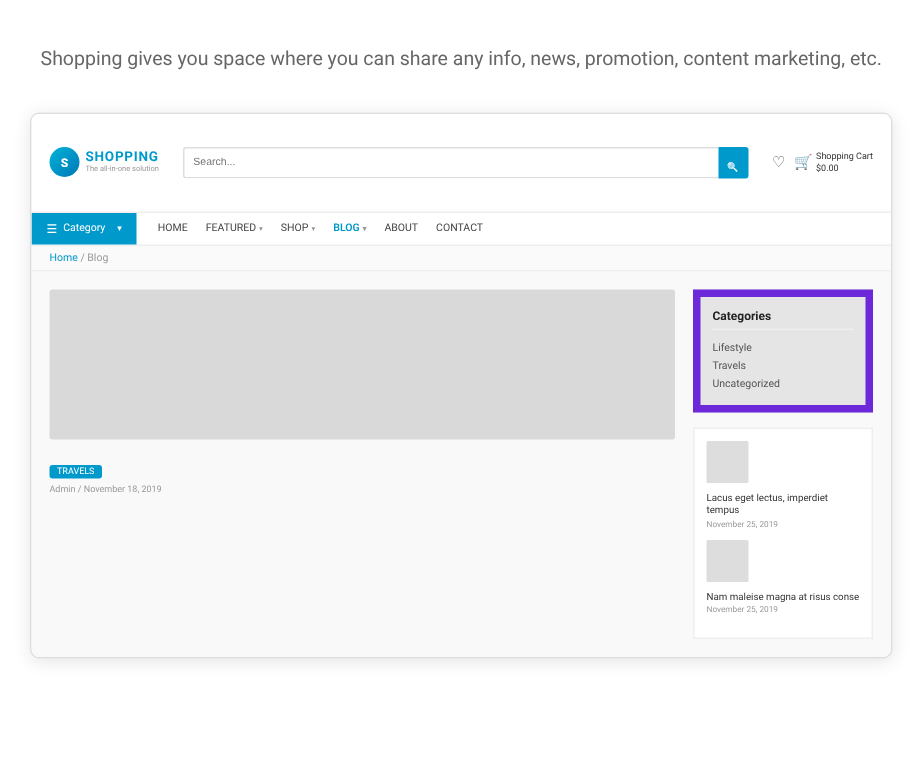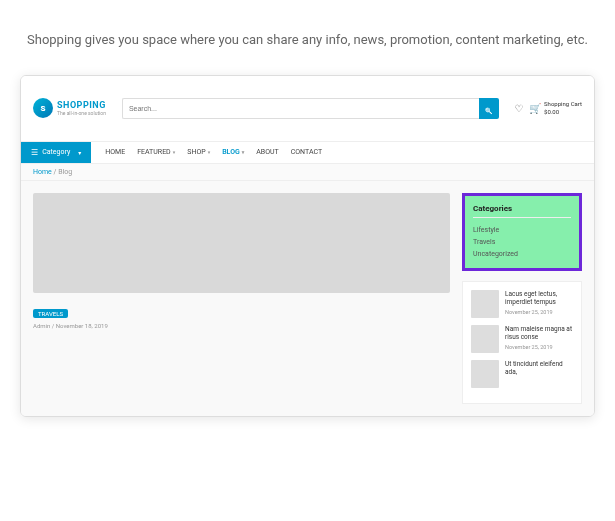--- a/index.html
+++ b/index.html
@@ -262,23 +262,23 @@
     }
 
     
     .sidebar {
       width: 120px;
       flex-shrink: 0;
     }
 
     .sidebar-section {
       margin-bottom: 10px;
-      background: #86efac;
+      background: #e5e5e5;
       padding: 8px;
-      border: 3px solid #6d28d9;
+      border: 5px solid #6d28d9;
     }
 
     .sidebar-title {
       font-size: 8px;
       font-weight: 700;
       color: #222;
       margin-bottom: 6px;
       padding-bottom: 4px;
       border-bottom: 1px solid #eee;
     }
@@ -293,20 +293,21 @@
       background: #fff;
       padding: 8px;
       border: 1px solid #eee;
     }
 
     .recent-post-item {
       display: flex;
       gap: 6px;
       margin-bottom: 7px;
       align-items: flex-start;
+      flex-direction: column;
     }
 
     .recent-thumb {
       width: 28px;
       height: 28px;
       background: #ddd;
       flex-shrink: 0;
       border-radius: 1px;
     }
 
@@ -422,25 +423,19 @@
           </div>
 
           <div class="recent-post-item">
             <div class="recent-thumb"></div>
             <div class="recent-post-info">
               <div class="recent-post-title">Nam maleise magna at risus conse</div>
               <div class="recent-post-date">November 25, 2019</div>
             </div>
           </div>
 
-          <div class="recent-post-item">
-            <div class="recent-thumb"></div>
-            <div class="recent-post-info">
-              <div class="recent-post-title">Ut tincidunt eleifend ada,</div>
-            </div>
-          </div>
         </div>
 
       </div>
     </div>
 
   </div>
 </div>
 
 </body></html>

